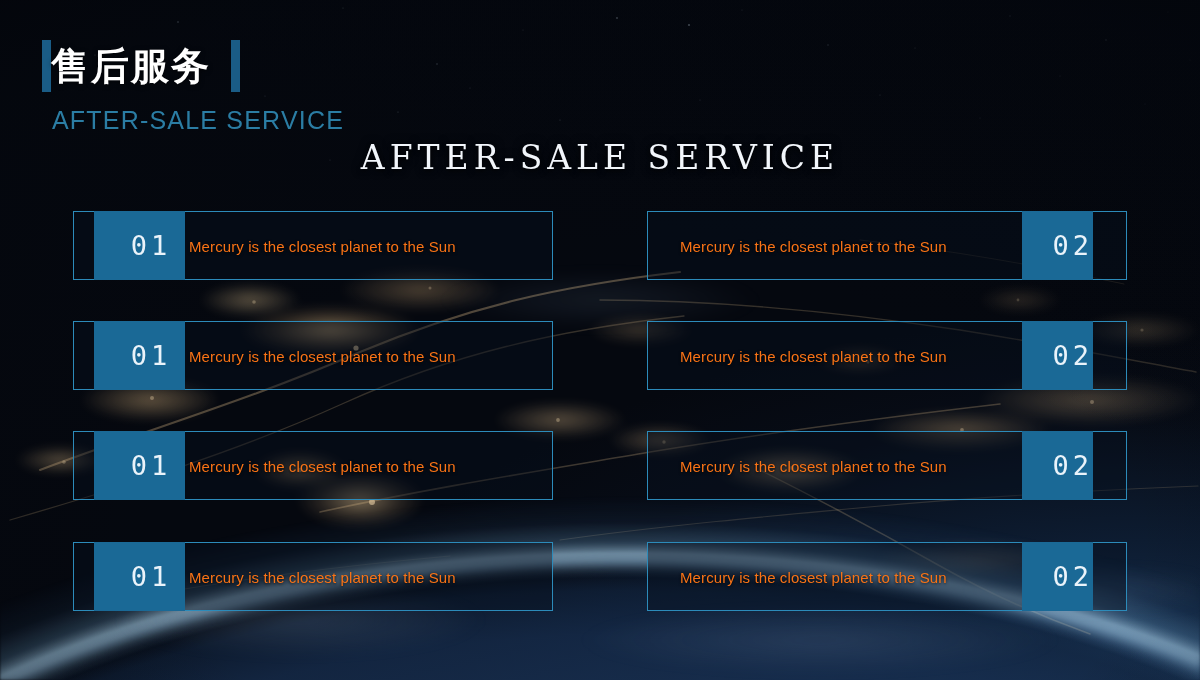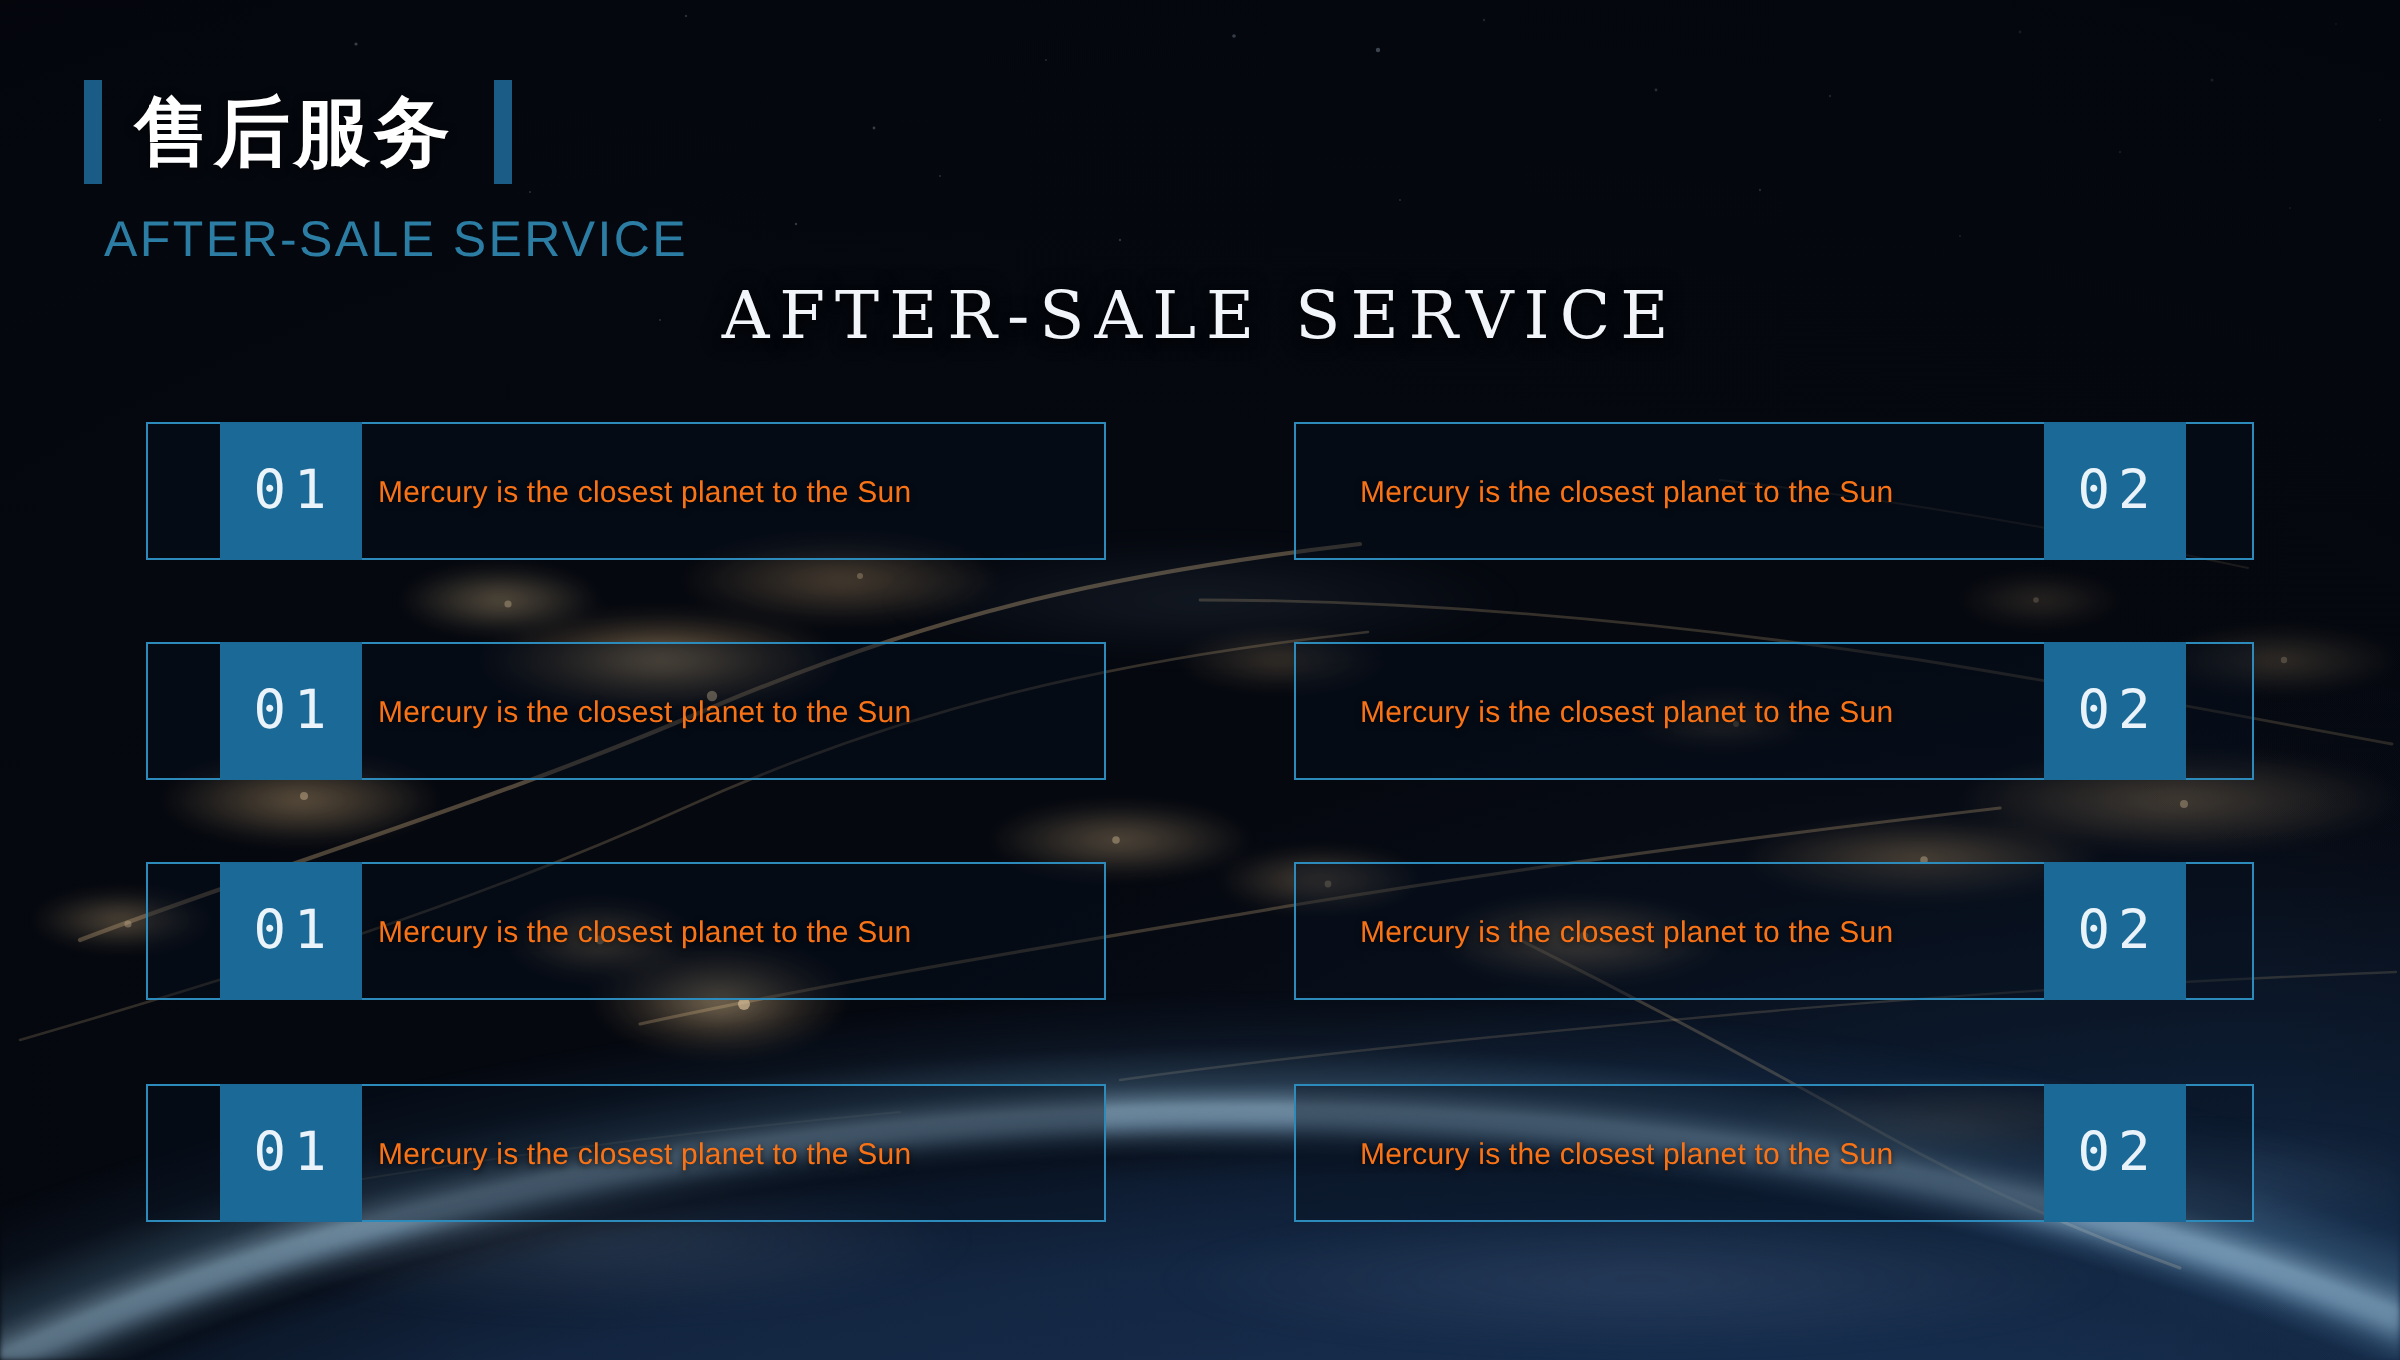--- a/index.html
+++ b/index.html
@@ -111,21 +111,21 @@
     height: 52px;
     background: #1a5c86;
     flex: none;
   }
   .title-bar.right { margin-left: 20px; }
   .title-cn {
     color: #ffffff;
     font-size: 38px;
     font-weight: bold;
     letter-spacing: 2px;
-    margin-left: 16px;
+    margin-left: 0;
     white-space: nowrap;
     text-shadow: 0 1px 5px rgba(0,0,0,0.6);
   }
   .title-en {
     margin-top: 12px;
     margin-left: 10px;
     color: #2b7da4;
     font-size: 25px;
     letter-spacing: 1.2px;
     white-space: nowrap;
@@ -172,22 +172,22 @@
     position: absolute;
     top: -1px;
     width: 71px;
     height: 69px;
     background: #1a6996;
     display: flex;
     align-items: center;
     justify-content: center;
     z-index: 2;
   }
-  .item.left  .num-block { left: 36px; }
-  .item.right .num-block { left: 374px; }
+  .item.left  .num-block { left: 20px; padding-left: 20px; }
+  .item.right .num-block { left: 374px; justify-content: flex-end; }
 
   .num-text {
     color: #eaf3fa;
     font-family: "DejaVu Sans Mono", "Liberation Mono", monospace;
     font-size: 27px;
     letter-spacing: 4px;
     line-height: 1;
     padding-left: 3px;
   }
 

